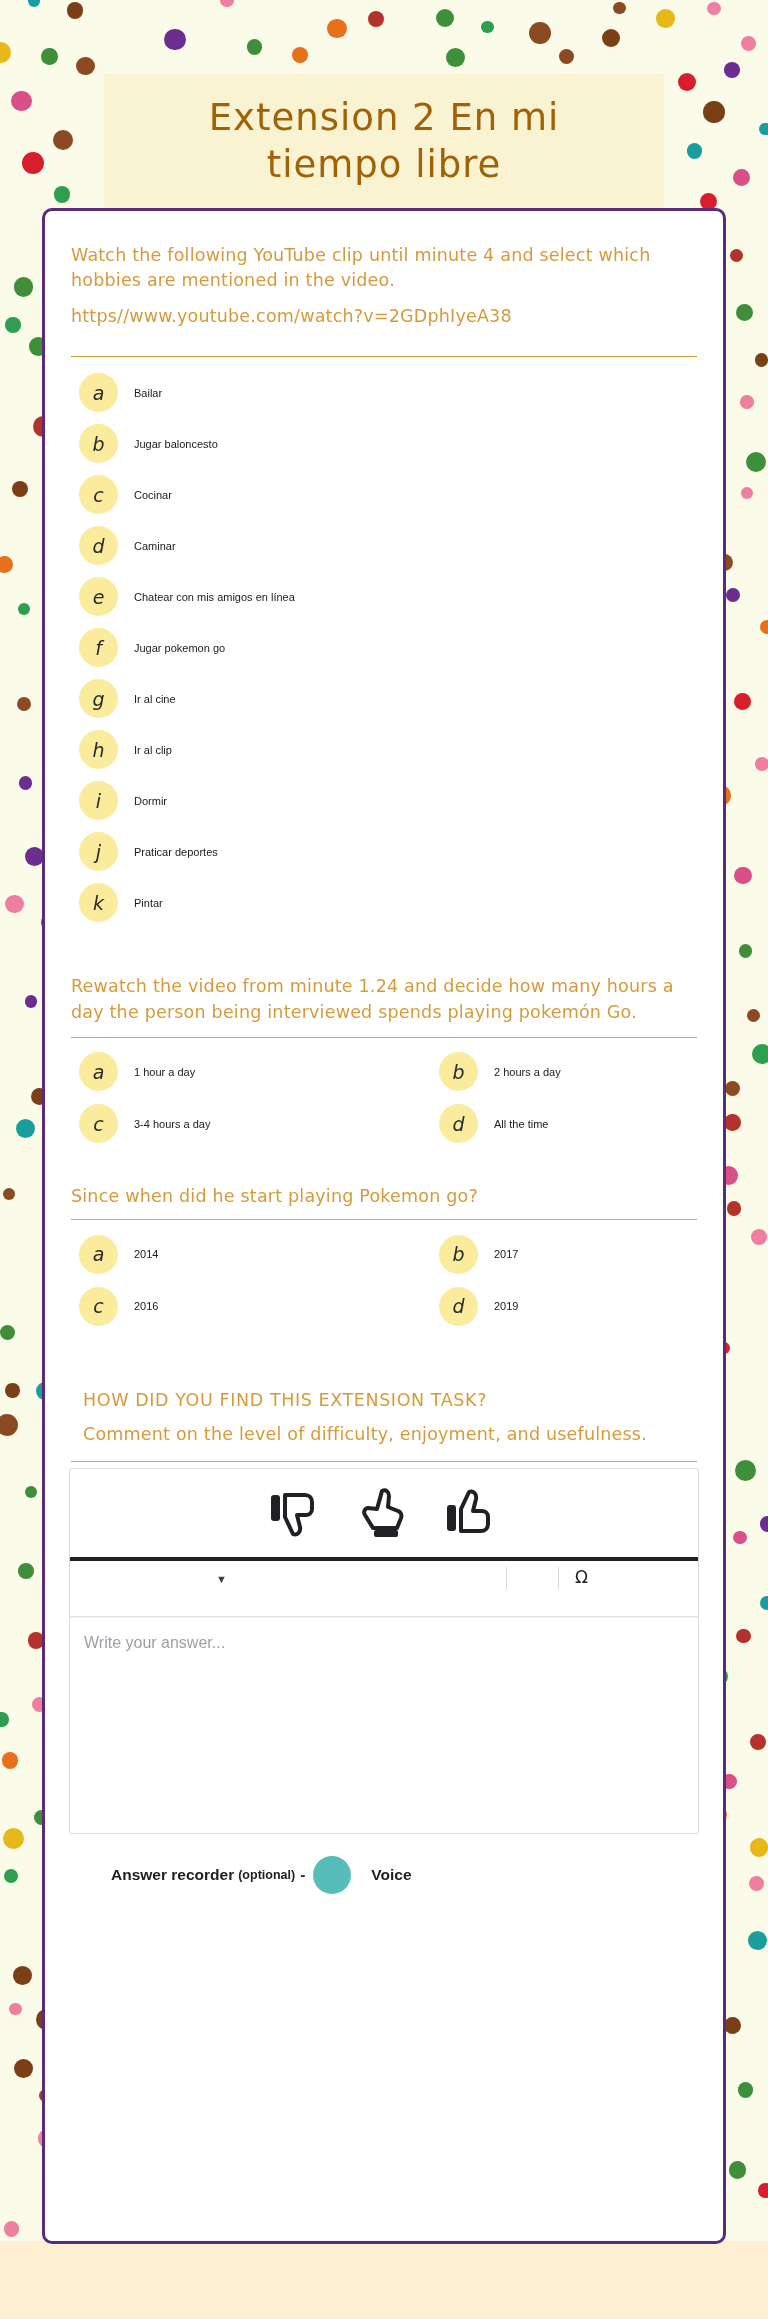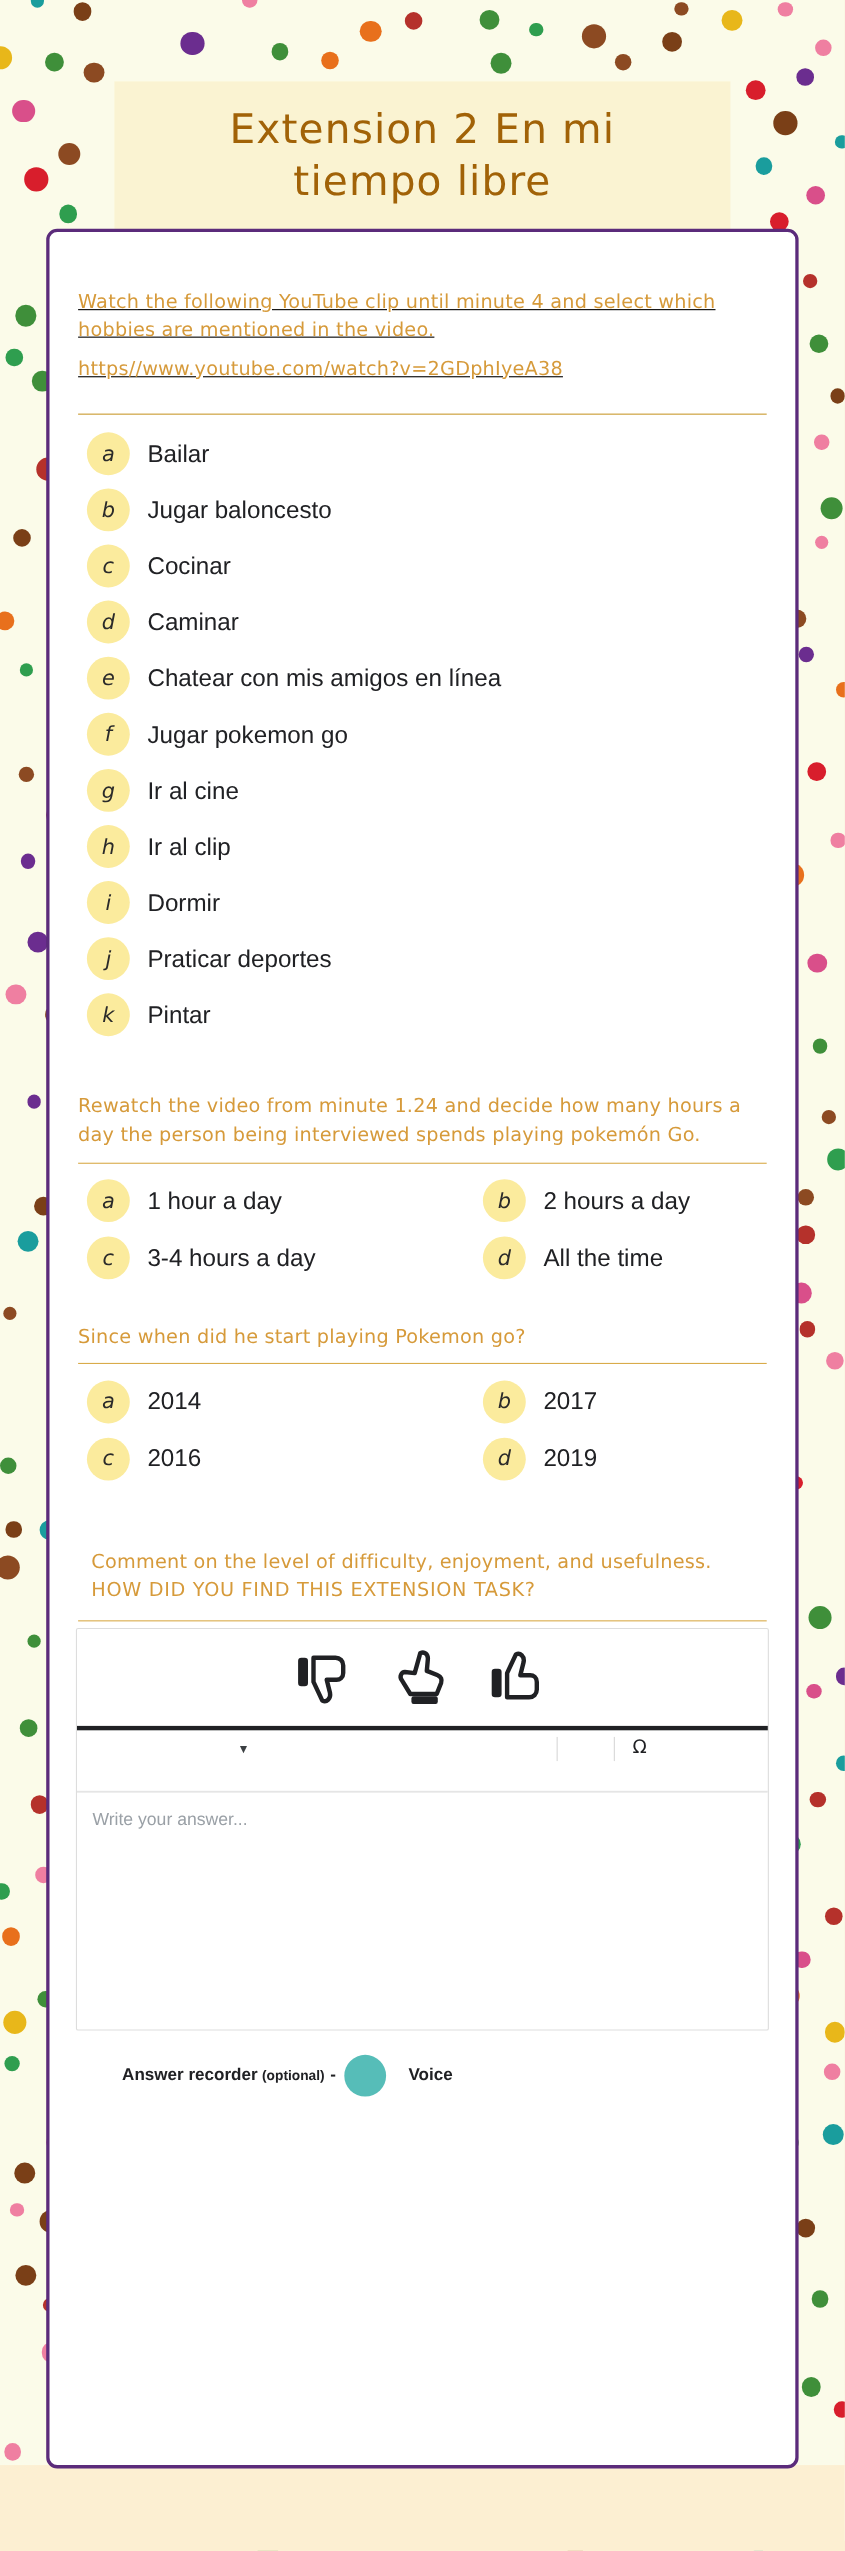--- a/index.html
+++ b/index.html
@@ -100,21 +100,21 @@
     display: flex;
     align-items: center;
     justify-content: center;
     font-family: "DejaVu Sans", sans-serif;
     font-size: 19px;
     color: #2a2a2a;
     font-style: italic;
   }
   .opt-label {
     font-family: "Liberation Sans", sans-serif;
-    font-size: 22px;
+    font-size: 11px;
     color: #202124;
   }
 
   
   .opt-grid {
     display: grid;
     grid-template-columns: 1fr 1fr;
     column-gap: 10px;
     row-gap: 0px;
   }
@@ -415,21 +415,21 @@
 
 <div id="title-banner">
   <div id="title-text">
     <div>Extension 2 En mi</div>
     <div>tiempo libre</div>
   </div>
 </div>
 
 <div id="sheet">
 
-  <div class="inner" style="padding-top:52px;text-decoration:underline;">
+  <div class="inner" style="padding-top:32px;">
     <p class="prompt">Watch the following YouTube clip until minute 4 and select which hobbies are mentioned in the video.</p>
     <p class="prompt link" style="margin-top:10px;">https//www.youtube.com/watch?v=2GDphIyeA38</p>
   </div>
 
   <div style="padding:0 26px; margin-top:27px;">
     <hr class="hr-gold">
   </div>
 
   <ul class="opt-list" id="q1-list" style="padding:10px 26px 0 34px;">
       <li>
@@ -544,22 +544,22 @@
         <span class="bullet">c</span>
         <span class="opt-label">2016</span>
       </div>
       <div class="opt-row col2">
         <span class="bullet">d</span>
         <span class="opt-label">2019</span>
       </div>
     </div>
 
   <div class="inner" style="margin-top:56px; padding-left:38px;">
+    <p class="prompt caps">HOW DID YOU FIND THIS EXTENSION TASK?</p>
     <p class="prompt" style="margin-top:8px;">Comment on the level of difficulty, enjoyment, and usefulness.</p>
-    <p class="prompt caps">HOW DID YOU FIND THIS EXTENSION TASK?</p>
   </div>
   <div style="padding:0 26px; margin-top:14px;">
     <hr class="hr-gold-thin">
   </div>
 
   <div id="feedback-box" style="margin-top:6px;">
 
     <div id="thumbs-row">
       <span>
         <svg width="54" height="52" viewBox="0 0 54 52" fill="none">

